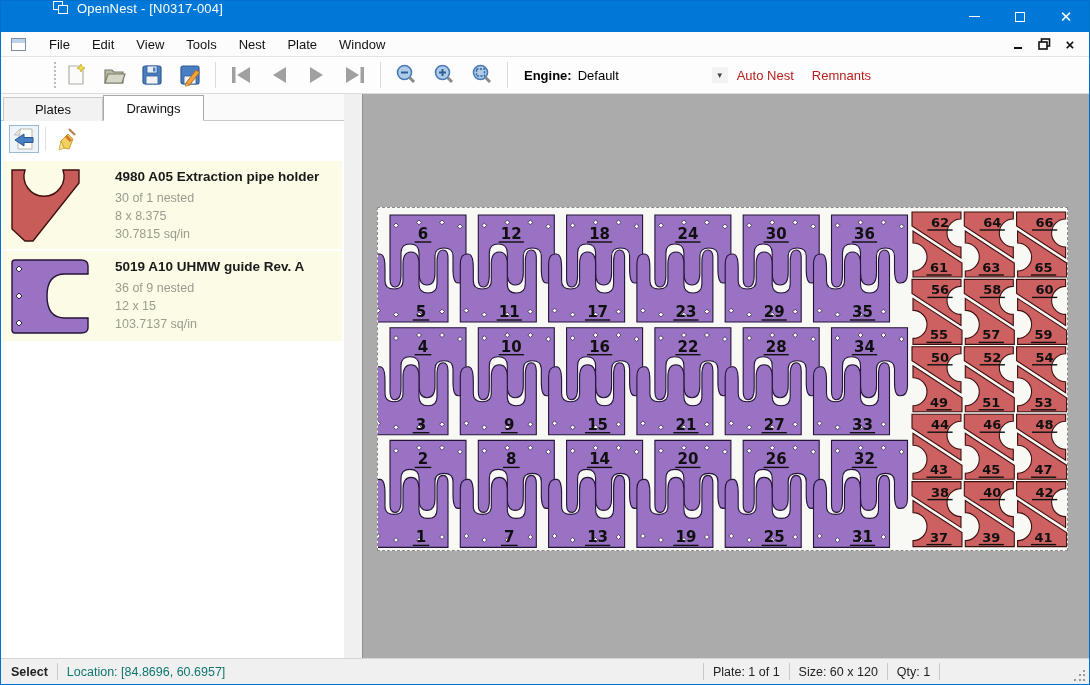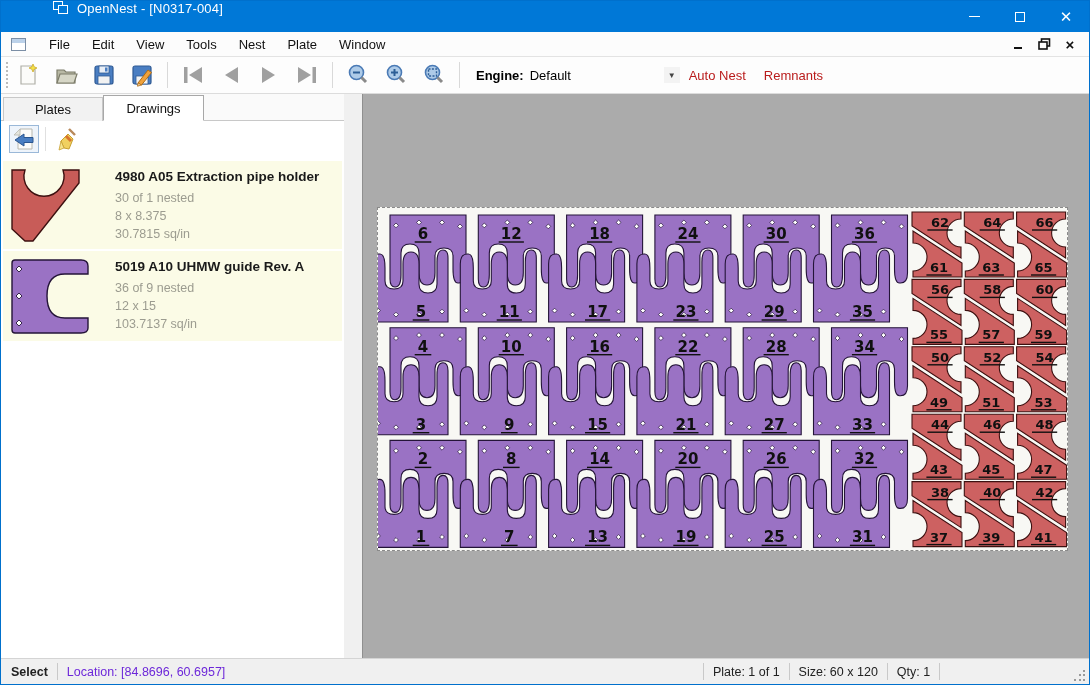--- a/index.html
+++ b/index.html
@@ -26,21 +26,21 @@
   .mdi-doc-icon { width:15px; height:13px; border:1px solid #7b8ea5; background:#fff; margin:0 12px 0 10px; position:relative; }
   .mdi-doc-icon::before { content:""; position:absolute; left:0; top:0; right:0; height:4px; background:#bcd2ea; }
   .menu-item { padding:3px 11px; cursor:default; }
   .mdi-btns { margin-left:auto; display:flex; align-items:center; gap:4px; padding-right:8px; color:#111; }
   .mdi-btn { width:22px; height:18px; display:flex; align-items:center; justify-content:center; }
   .mdi-min { width:8px; height:2px; background:#111; margin-top:8px; }
   .mdi-close { font-weight:bold; font-size:15px; }
 
   
   .toolbar { position:absolute; left:0; top:56px; width:100%; height:37px; background:#fdfdfd;
-             border-bottom:1px solid #dcdcdc; display:flex; align-items:center; }
+             border-bottom:1px solid #dcdcdc; display:flex; align-items:center;padding-left:48px; }
   .grip { width:5px; height:26px; margin-left:3px;
           background-image:repeating-linear-gradient(#bbb 0 2px, transparent 2px 4px);
           background-size:2px 100%; background-repeat:no-repeat; background-position:center; }
   .tb-btn { width:34px; height:30px; display:flex; align-items:center; justify-content:center; margin:0 2px; }
   .tb-sep { width:1px; height:26px; background:#d9d9d9; margin:0 6px; }
   .engine-label { font-weight:bold; font-size:13px; margin:0 6px 0 10px; }
   .engine-combo { display:flex; align-items:center; width:150px; height:22px; font-size:13px; }
   .engine-value { flex:1; }
   .combo-arrow { width:16px; height:16px; background:#f3f3f3; display:flex; align-items:center;
                  justify-content:center; font-size:8px; color:#444; }
@@ -78,21 +78,21 @@
   
   .plate { position:absolute; left:14px; top:113px; width:691px; height:344px;
            background:#f8f8f4; border:1px dashed #8a8a8a; }
   .part-num { font-family:"DejaVu Sans", sans-serif; font-weight:bold; fill:#101010; }
 
   
   .statusbar { position:absolute; left:0; bottom:0; width:100%; height:26px; background:#f0f0f0;
                border-top:1px solid #d4d4d4; display:flex; align-items:center; font-size:12.5px; color:#222; }
   .sb-sep { width:1px; height:17px; background:#c9c9c9; margin:0 9px; }
   .sb-mode { font-weight:bold; margin-left:10px; }
-  .sb-loc { color:#6d28d9; }
+  .sb-loc { color:#0f766e; }
   .sb-right { margin-left:auto; display:flex; align-items:center; }
   .sb-grip { width:12px; height:12px; margin:8px 3px 0 6px; position:relative; }
   .sb-grip i { position:absolute; width:2px; height:2px; background:#9a9a9a; }
 </style>
 </head>
 <body>
 
 <div class="window">
 
   <div class="titlebar">

